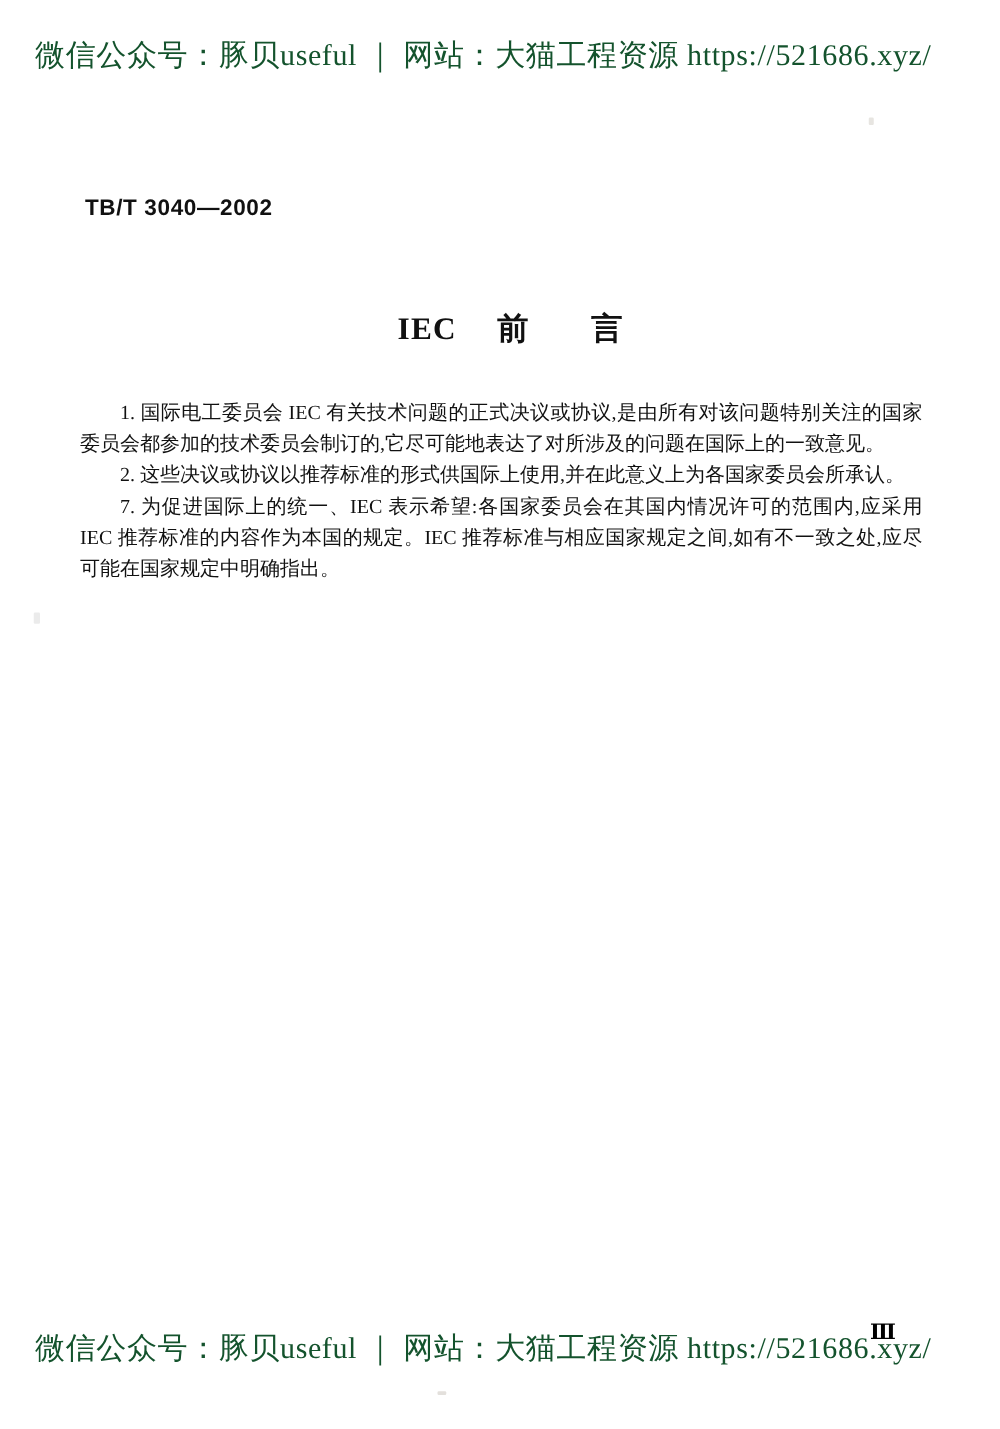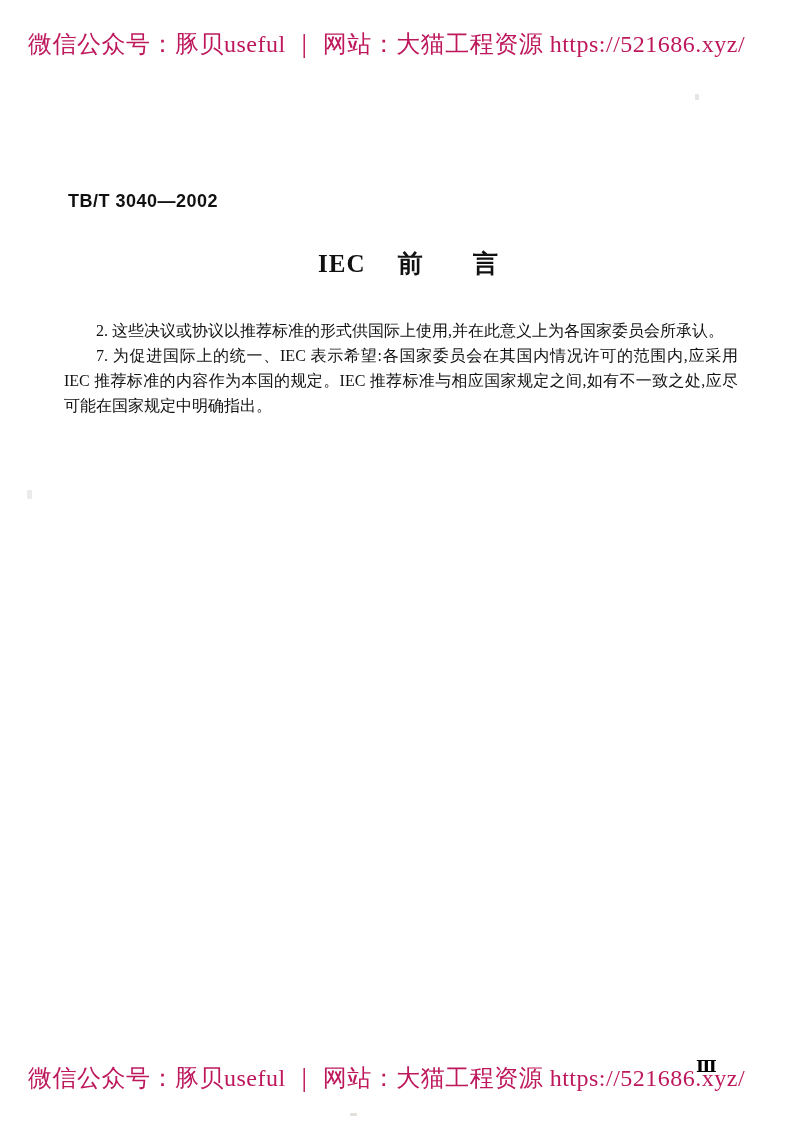--- a/index.html
+++ b/index.html
@@ -17,37 +17,36 @@
     color: #111111;
   }
 
   
   .watermark {
     position: absolute;
     left: 28px;
     width: 760px;
     font-size: 24px;
     letter-spacing: 0.5px;
-    color: #be185d;
+    color: #14532d;
     white-space: nowrap;
     font-family: "Liberation Serif", "DejaVu Serif", serif;
   }
   .watermark.top { top: 28px; }
   .watermark.bottom { top: 1062px; }
 
   
   .doc-code {
     position: absolute;
     left: 68px;
     top: 156px;
     font-size: 18px;
     font-weight: bold;
     font-family: "Liberation Sans", "DejaVu Sans", sans-serif;
     letter-spacing: 0.5px;
-    margin-top: 35px;
   }
 
   
   .heading {
     position: absolute;
     left: 0;
     top: 240px;
     width: 100%;
     margin: 8px;
     text-align: center;
@@ -114,20 +113,21 @@
 
   <div class="doc-code">TB/T 3040—2002</div>
 
   <h1 class="heading">
     <span class="iec">IEC</span>
     <span class="cn c1">前</span>
     <span class="cn c2">言</span>
   </h1>
 
   <div class="body-text">
+    <p>1. 国际电工委员会 IEC 有关技术问题的正式决议或协议,是由所有对该问题特别关注的国家委员会都参加的技术委员会制订的,它尽可能地表达了对所涉及的问题在国际上的一致意见。</p>
     <p>2. 这些决议或协议以推荐标准的形式供国际上使用,并在此意义上为各国家委员会所承认。</p>
     <p>7. 为促进国际上的统一、IEC 表示希望:各国家委员会在其国内情况许可的范围内,应采用 IEC 推荐标准的内容作为本国的规定。IEC 推荐标准与相应国家规定之间,如有不一致之处,应尽可能在国家规定中明确指出。</p>
   </div>
 
   <div class="page-number">Ⅲ</div>
 
   <div class="watermark bottom">微信公众号：豚贝useful ｜ 网站：大猫工程资源 https://521686.xyz/</div>
 
   <div class="speck s1"></div>
   <div class="speck s2"></div>

